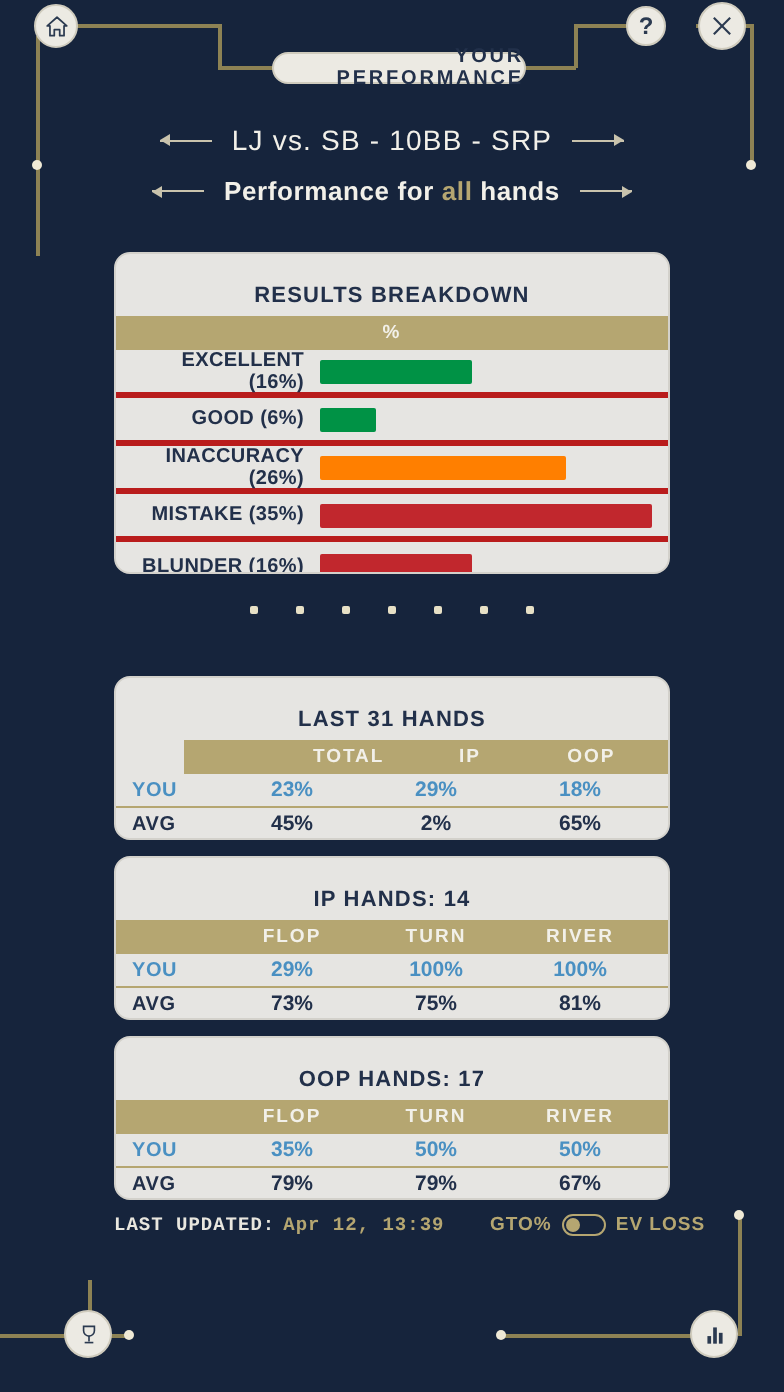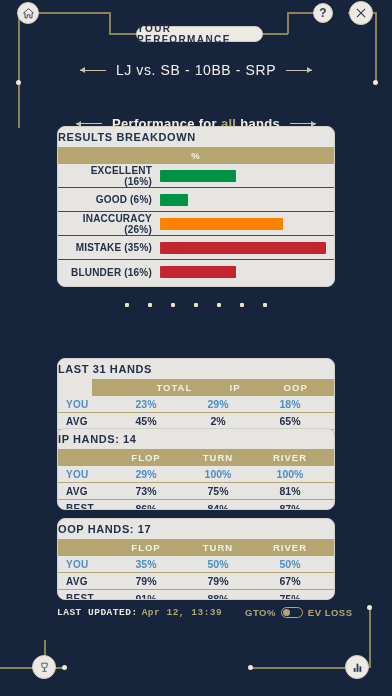--- a/index.html
+++ b/index.html
@@ -31,21 +31,21 @@
   }
 
   
   .pill {
     position: absolute;
     background: #eceae3;
     border-radius: 11px;
     border: 1px solid #cfcbbd;
     display: flex; align-items: center; justify-content: center;
     color: #22304a;
-    font-size: 10px; font-weight: bold; letter-spacing: 1.4px;
+    font-size: 10px; font-weight: bold; letter-spacing: 1.4px; text-align: right;
   }
 
   
   .title-row {
     position: absolute; left: 0; width: 392px;
     display: flex; align-items: center; justify-content: center;
     gap: 10px;
     color: #f2f0e9;
   }
   .title-main { font-size: 14px; font-weight: normal; letter-spacing: 0.6px; }
@@ -68,38 +68,39 @@
 
   
   .panel {
     position: absolute;
     background: #e6e5e2;
     border-radius: 8px;
     overflow: hidden;
     border: 1px solid #d3d1cb;
   }
   .panel-title {
+    text-align: center;
     color: #22304a;
     font-size: 11px; font-weight: bold; letter-spacing: 0.6px;
-    padding: 4px 0 4px;
+    padding: 15px 0 4px;
   }
   .col-head {
     background: #b5a671;
     display: flex;
     color: #f2f0e9;
     font-size: 9.5px; font-weight: bold; letter-spacing: 1px;
     padding: 3px 0;
   }
   .col-head > div { text-align: center; }
 
   
   .bd-row {
     display: flex; align-items: center;
     height: 24px;
-    border-bottom: 1px solid #b91c1c;
+    border-bottom: 3px solid #b91c1c;
     padding: 0 8px;
   }
   .bd-row:last-child { border-bottom: none; }
   .bd-label {
     width: 94px; text-align: right;
     font-size: 10px; font-weight: bold; color: #22304a;
     letter-spacing: 0.2px;
     padding-right: 8px;
   }
   .bd-track { flex: 1; height: 12px; position: relative; }
@@ -189,21 +190,21 @@
   <div class="pill" style="left:136px; top:26px; width:127px; height:16px;">
     <span>YOUR PERFORMANCE</span>
   </div>
 
   <div class="title-row" style="top:62px;">
     <span class="arrow-l"></span>
     <span class="title-main">LJ vs. SB - 10BB - SRP</span>
     <span class="arrow-r"></span>
   </div>
 
-  <div class="title-row" style="top:88px;margin-top:28px;">
+  <div class="title-row" style="top:88px;">
     <span class="arrow-l"></span>
     <span class="title-sub">
       <span>Performance for</span>
       <span class="hl">all</span>
       <span>hands</span>
     </span>
     <span class="arrow-r"></span>
   </div>
 
   <div class="panel" style="left:57px; top:126px; width:278px; height:161px;">
@@ -249,21 +250,21 @@
       <span style="width: 4px; height: 4px; border-radius: 1px; background: rgb(231, 224, 198); display: inline-block;"></span>
       <span style="width: 4px; height: 4px; border-radius: 1px; background: rgb(231, 224, 198); display: inline-block;"></span>
       <span style="width: 4px; height: 4px; border-radius: 1px; background: rgb(231, 224, 198); display: inline-block;"></span>
       <span style="width: 4px; height: 4px; border-radius: 1px; background: rgb(231, 224, 198); display: inline-block;"></span>
       <span style="width: 4px; height: 4px; border-radius: 1px; background: rgb(231, 224, 198); display: inline-block;"></span>
       <span style="width: 4px; height: 4px; border-radius: 1px; background: rgb(231, 224, 198); display: inline-block;"></span>
       <span style="width: 4px; height: 4px; border-radius: 1px; background: rgb(231, 224, 198); display: inline-block;"></span>
     </div>
 
   <div id="tables">
-      <div class="panel" style="left: 57px; top: 358px; width: 278px; height: 82px;">
+      <div class="panel" style="left: 57px; top: 338px; width: 278px; height: 82px;">
         <div class="panel-title">LAST 31 HANDS</div>
         <div class="col-head" style="padding-left: 8px; padding-right: 8px; margin-left: 34px;">
           <div style="width: 44px;"></div>
           <div style="flex: 1 1 0%;">TOTAL</div>
           <div style="flex: 1 1 0%;">IP</div>
           <div style="flex: 1 1 0%;">OOP</div>
         </div>
         <div class="st-row you">
           <div class="st-name">YOU</div>
           <div class="st-cell">23%</div>

